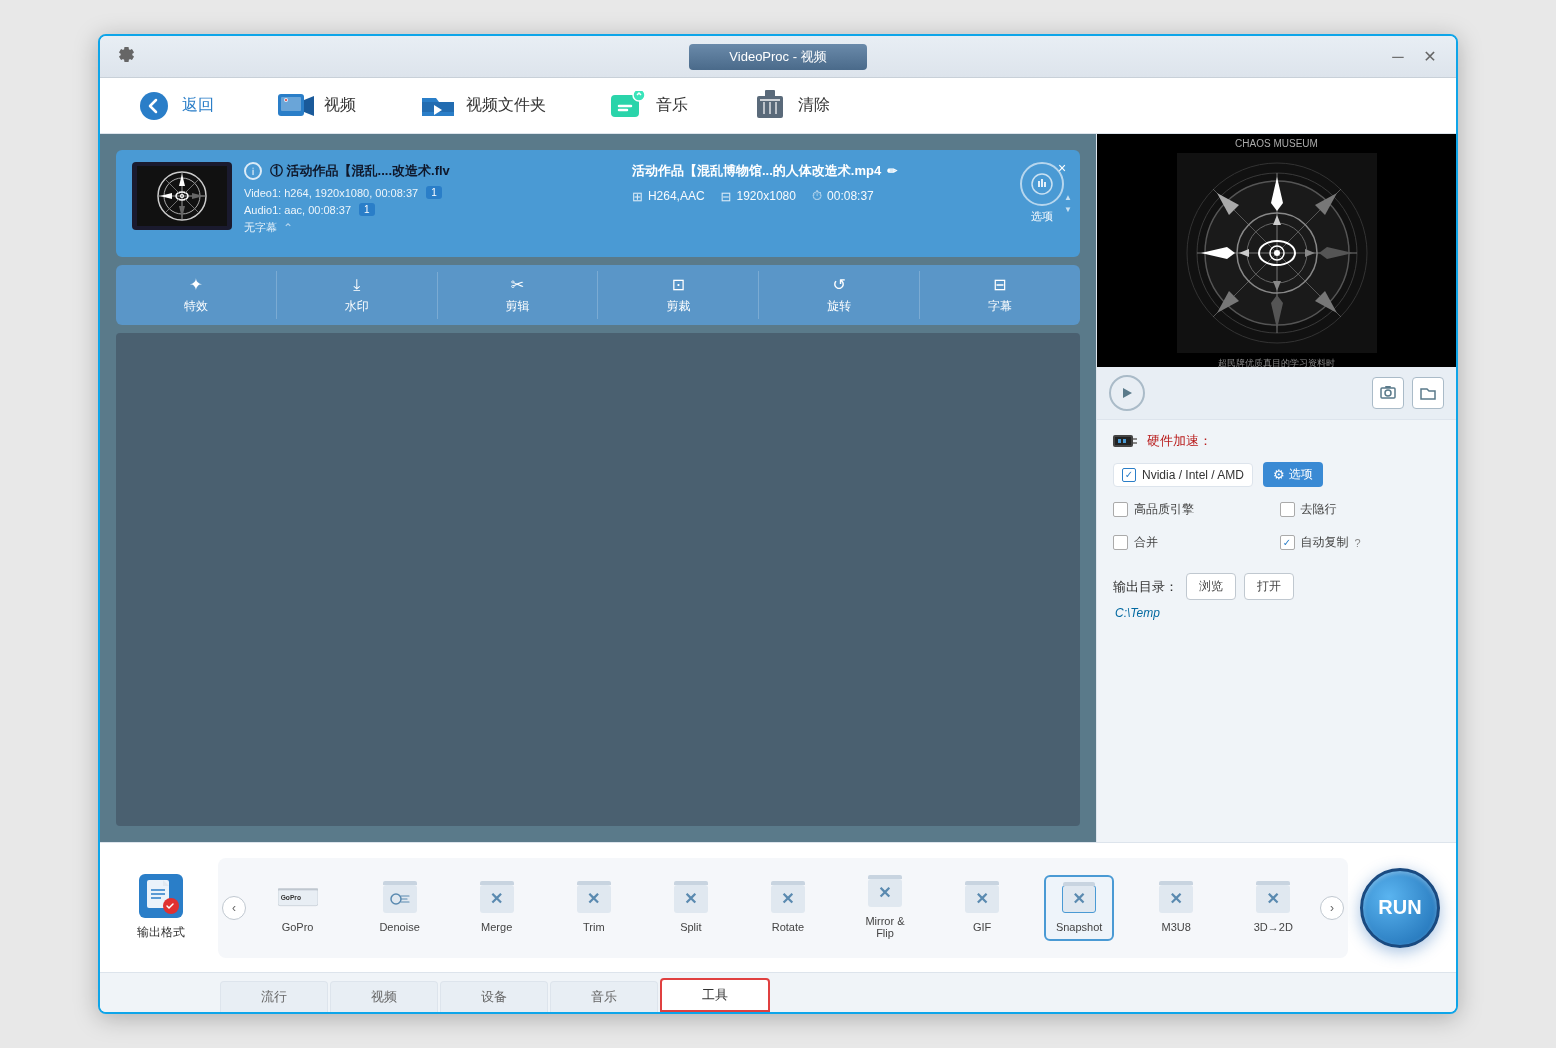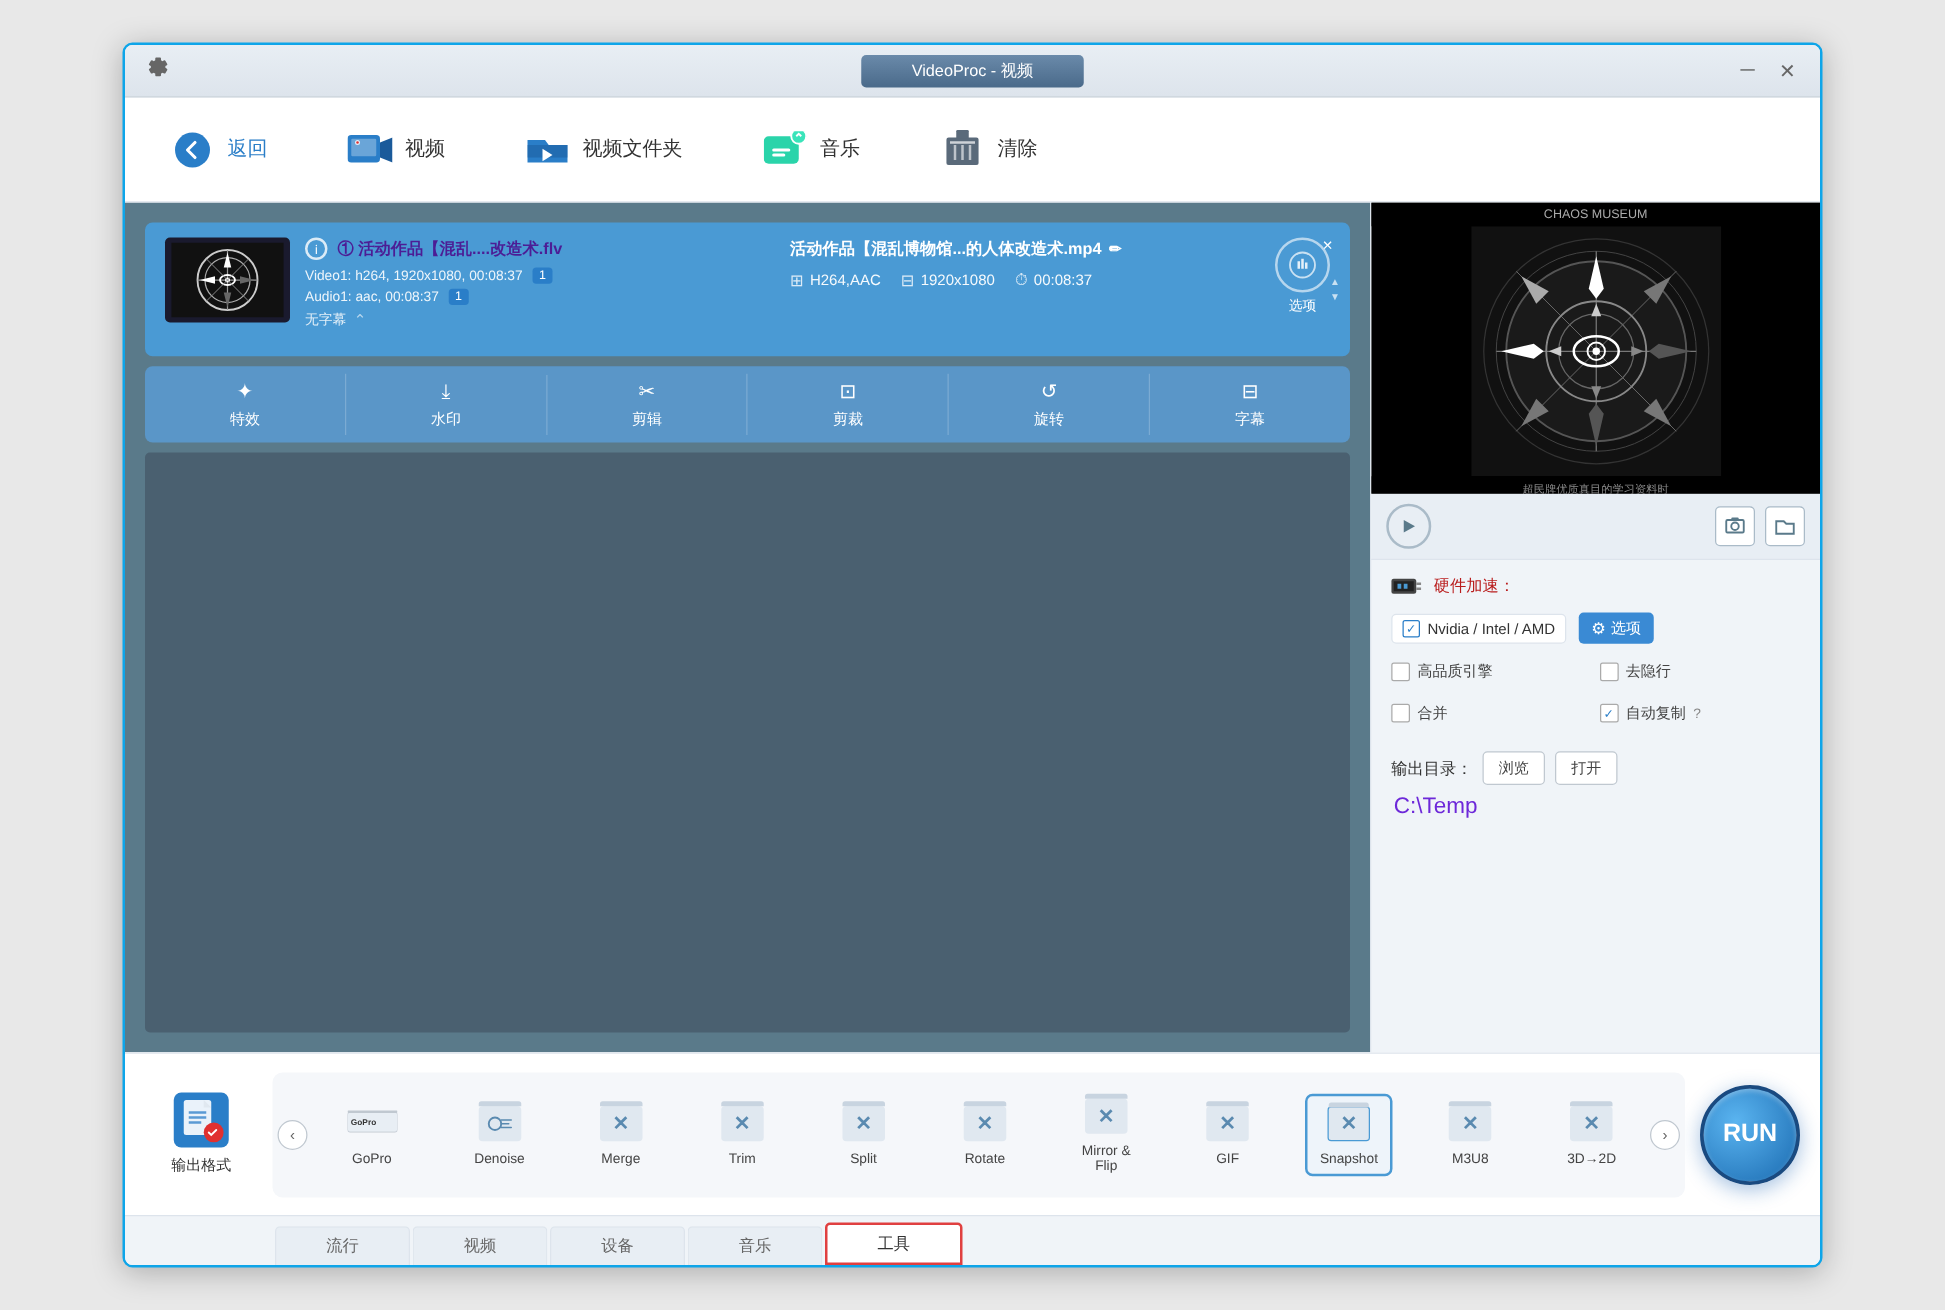--- a/index.html
+++ b/index.html
@@ -59,21 +59,21 @@
       cursor: pointer;
       color: #666;
       font-size: 16px;
     }
     .title-settings {
       position: absolute;
       left: 16px;
     }
     
     .top-nav {
-      height: 84px;
+      height: 56px;
       background: white;
       display: flex;
       align-items: center;
       padding: 0 24px;
       gap: 40px;
       border-bottom: 1px solid #dde4ec;
       flex-shrink: 0;
     }
     .nav-item {
       display: flex;
@@ -164,21 +164,21 @@
       border-radius: 50%;
       display: flex;
       align-items: center;
       justify-content: center;
       color: white;
       font-size: 10px;
       flex-shrink: 0;
     }
     .file-name {
       font-size: 13px;
-      color: #4c1d95;
+      color: #0f172a;
       font-weight: bold;
     }
     .file-detail {
       font-size: 11px;
       color: rgba(255,255,255,0.9);
       margin-bottom: 4px;
       display: flex;
       align-items: center;
       gap: 8px;
       text-align: center;
@@ -483,23 +483,24 @@
     .dir-btn {
       padding: 4px 12px;
       background: white;
       border: 1px solid #c0c8d0;
       border-radius: 4px;
       cursor: pointer;
       font-size: 12px;
       color: #444;
     }
     .dir-path {
-      font-size: 18px;
-      color: #6d28d9;
+      font-size: 12px;
+      color: #0369a1;
       padding-left: 2px;
+      font-style: italic;
     }
     
     .bottom-bar {
       height: 130px;
       background: white;
       border-top: 1px solid #dde4ec;
       display: flex;
       align-items: center;
       padding: 0 16px;
       gap: 12px;

